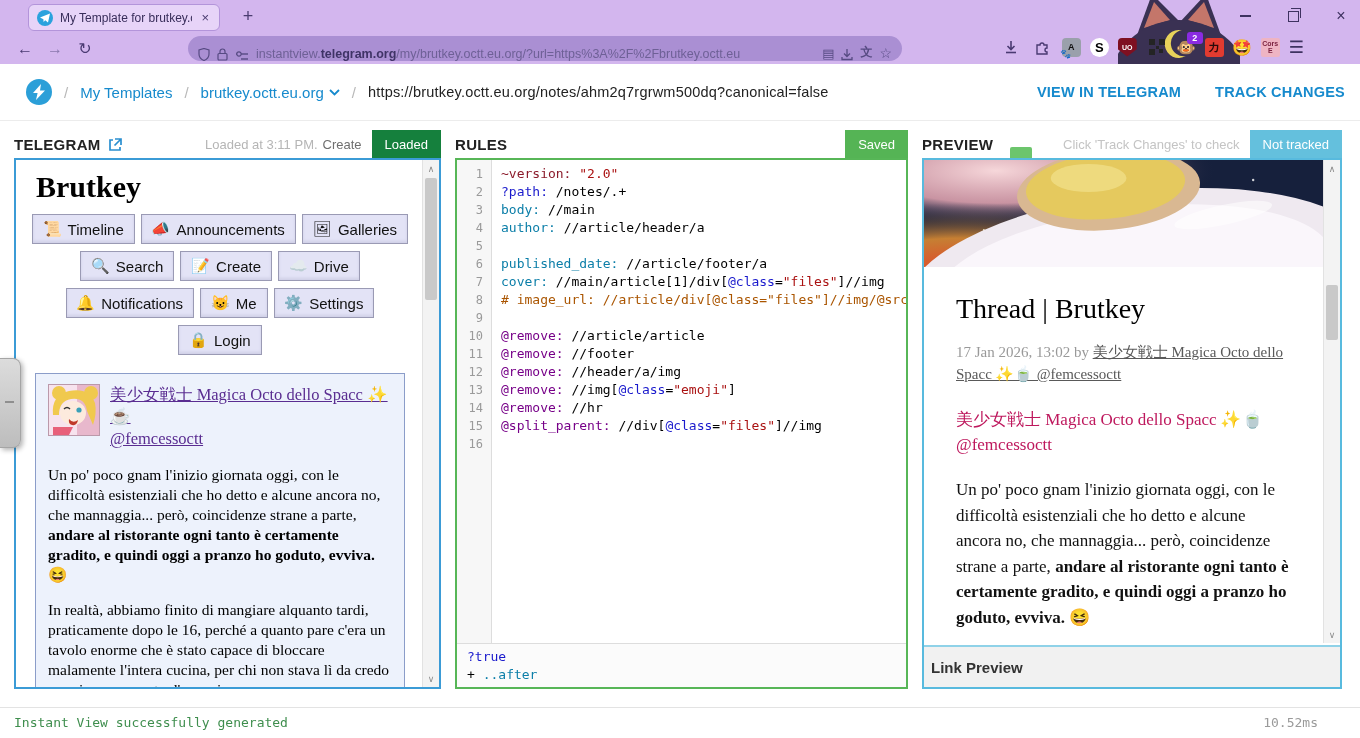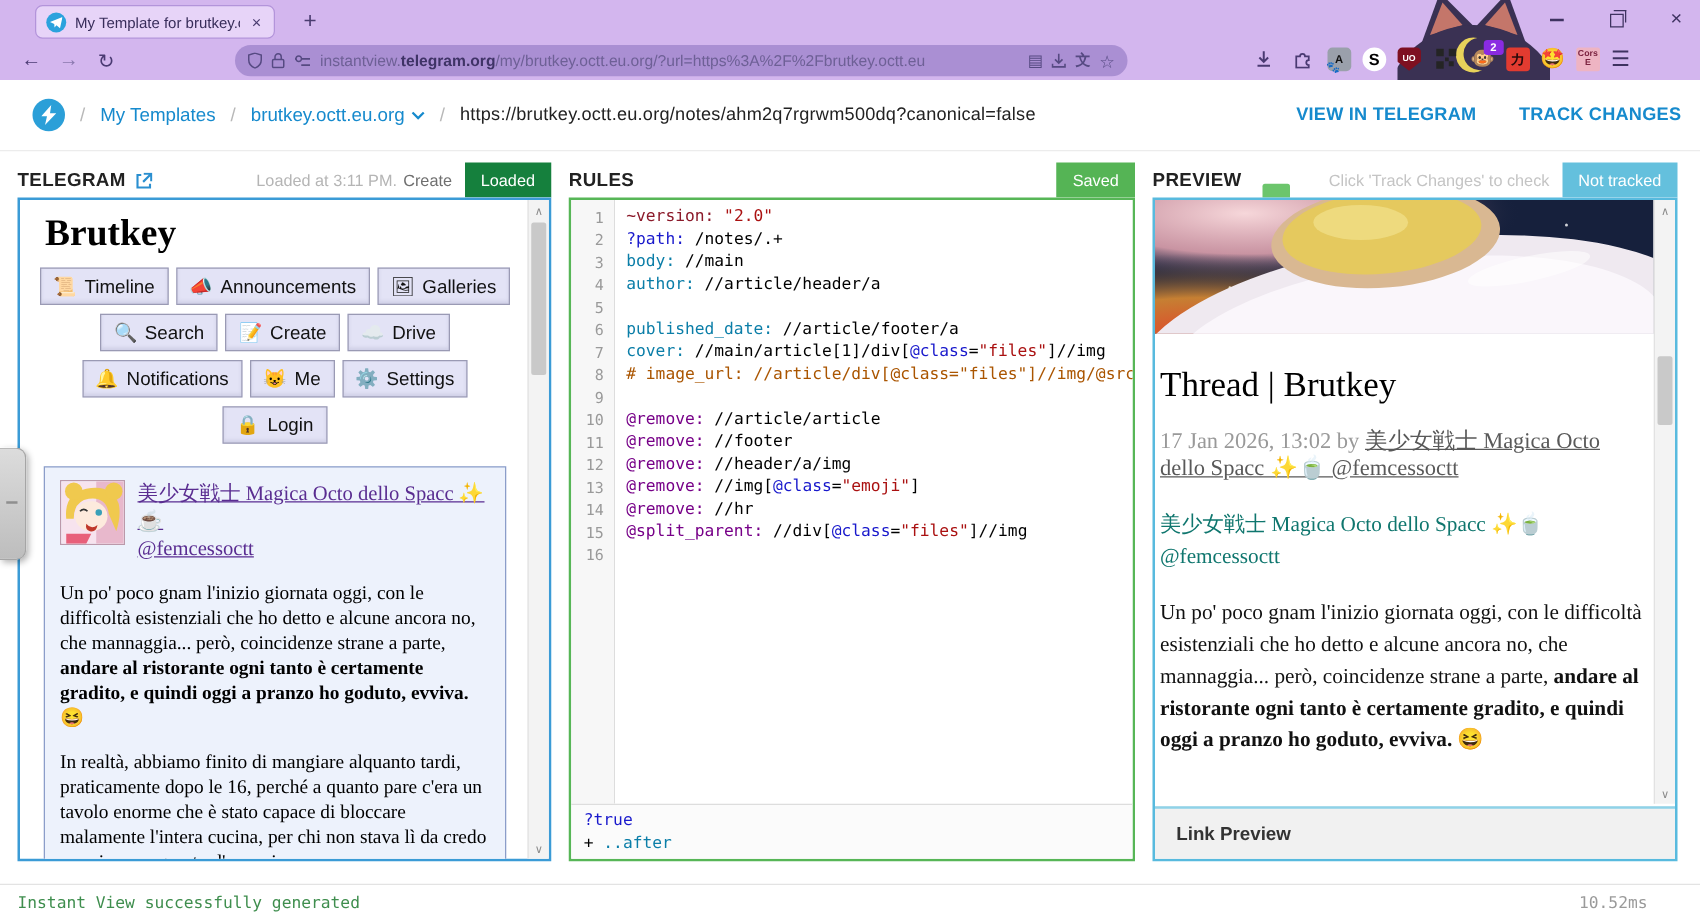--- a/index.html
+++ b/index.html
@@ -18,21 +18,21 @@
   .wc{width:18px;height:16px;display:flex;align-items:center;justify-content:center;color:#3e3260}
   .wc-min i{display:block;width:11px;height:2px;background:#3e3260}
   .wc-rest i{display:block;width:9px;height:9px;border:1.5px solid #3e3260;position:relative;background:transparent}
   .wc-rest i::before{content:"";position:absolute;left:2px;top:-4px;width:9px;height:9px;border:1.5px solid #3e3260;border-bottom:none;border-left:none}
   .wc-close{font-size:16px}
   .luna{position:absolute;left:1118px;top:0;width:122px;height:64px;z-index:2;pointer-events:none}
   .toolbar{position:relative;height:31px;display:flex;align-items:center;z-index:3}
   .navbtn{font-size:16px;color:#4a3a72;width:30px;text-align:center;flex:none}
   .navbtn.fwd{color:#8a78ae}
   .urlbar{position:absolute;left:188px;top:3px;width:714px;height:25px;border-radius:13px;background:#aa8fd3;
-          display:flex;align-items:center;padding:0 10px;box-sizing:border-box;gap:7px}
+          display:flex;align-items:flex-end;padding:0 10px;box-sizing:border-box;gap:7px}
   .url-text{flex:1;font-size:12.5px;color:#6e6096;white-space:nowrap;overflow:hidden}
   .url-text b{color:#3f3366;font-weight:bold}
   .ubico{color:#564a82;font-size:12px;flex:none;display:inline-flex;align-items:center}
   .tool-right{position:absolute;right:56px;top:2px;display:flex;align-items:center;gap:9px;z-index:4}
   .tico{width:22px;height:24px;display:flex;align-items:center;justify-content:center;color:#4a3a72;position:relative}
   .ext{width:19px;height:19px;border-radius:4px;display:flex;align-items:center;justify-content:center;font-size:9px;font-weight:bold;position:relative}
   .ext-paw{background:#9aa0ab;color:#111}
   .ext-paw .pawmark{position:absolute;left:-1px;bottom:-2px;font-size:9px}
   .ext-s{background:#fff;border-radius:50%;color:#000;font-size:13px}
   .ext-ub{background:#7e1021;color:#fff;font-size:7px;clip-path:polygon(0 0,100% 0,100% 62%,50% 100%,0 62%)}
@@ -100,30 +100,30 @@
   .line-num{width:34px;flex:none;text-align:right;padding-right:8px;box-sizing:border-box;color:#9a9a9a;font-size:12px}
   .line-content{padding-left:10px;white-space:pre}
   .tok-plain{color:#000}.tok-key{color:#0b7ea8}.tok-blue{color:#1919cc}
   .tok-purple{color:#770088}.tok-string{color:#aa1111}.tok-comment{color:#aa5500}.tok-meta{color:#8b1a2a}
   .rules-footer{position:absolute;left:0;right:0;bottom:0;height:44px;border-top:1px solid #ddd;background:#fbfbfb;
                 font-family:"DejaVu Sans Mono",monospace;font-size:13px;line-height:18px;padding:4px 10px;box-sizing:border-box}
   
   .pv-scroll{position:absolute;top:0;left:0;right:17px;bottom:44px;overflow:hidden}
   .pv-scrollbar{position:absolute;right:0;top:0;bottom:44px;width:17px;background:#f3f3f3;border-left:1px solid #e2e2e2;box-sizing:border-box}
   .cover{display:block;width:100%;height:107px}
-  .pv-article{padding:2px 4px 0;font-family:"Liberation Serif",serif;color:#111}
+  .pv-article{padding:2px 32px 0;font-family:"Liberation Serif",serif;color:#111}
   .pv-title{font-size:28px;font-weight:normal;margin:24px 0 0;color:#000}
-  .pv-meta{font-size:18px;color:#999;margin-top:16px;line-height:22px}
+  .pv-meta{font-size:15px;color:#999;margin-top:16px;line-height:22px}
   .pv-meta a{color:#595959;text-decoration:underline}
   .pv-authorline{margin-top:22px;font-size:17px;line-height:25px}
-  .pv-authorline a{color:#0f766e;text-decoration:none}
+  .pv-authorline a{color:#be185d;text-decoration:none}
   .pv-body{margin-top:20px;font-size:17px;line-height:25.5px}
   .pv-body strong{font-weight:bold}
   .linkpreview{position:absolute;left:0;right:0;bottom:0;height:42px;background:#f1f1f1;border-top:2px solid #8fd2e8;
-               display:flex;align-items:center;padding-left:17px;font-size:15px;font-weight:bold;color:#333;box-sizing:border-box}
+               display:flex;align-items:center;padding-left:7px;font-size:15px;font-weight:bold;color:#333;box-sizing:border-box}
   
   .statusbar{position:absolute;left:0;top:707px;width:1360px;height:31px;border-top:1px solid #e3e3e3;background:#fff}
   .status-msg{position:absolute;left:14px;top:7px;font-family:"DejaVu Sans Mono",monospace;font-size:13px;color:#3f8e4e}
   .status-time{position:absolute;right:42px;top:7px;font-family:"DejaVu Sans Mono",monospace;font-size:13px;color:#9a9a9a}
   
   .edge-handle{position:absolute;left:0;top:358px;width:20px;height:88px;background:linear-gradient(#dcdcdc,#bdbdbd);
                border:1px solid #a5a5a5;border-left:none;border-radius:0 8px 8px 0;box-shadow:2px 2px 5px rgba(0,0,0,.3);z-index:9}
   .edge-handle i{position:absolute;left:5px;top:42px;width:9px;height:2px;background:#8f8f8f}
 </style>
 </head>

